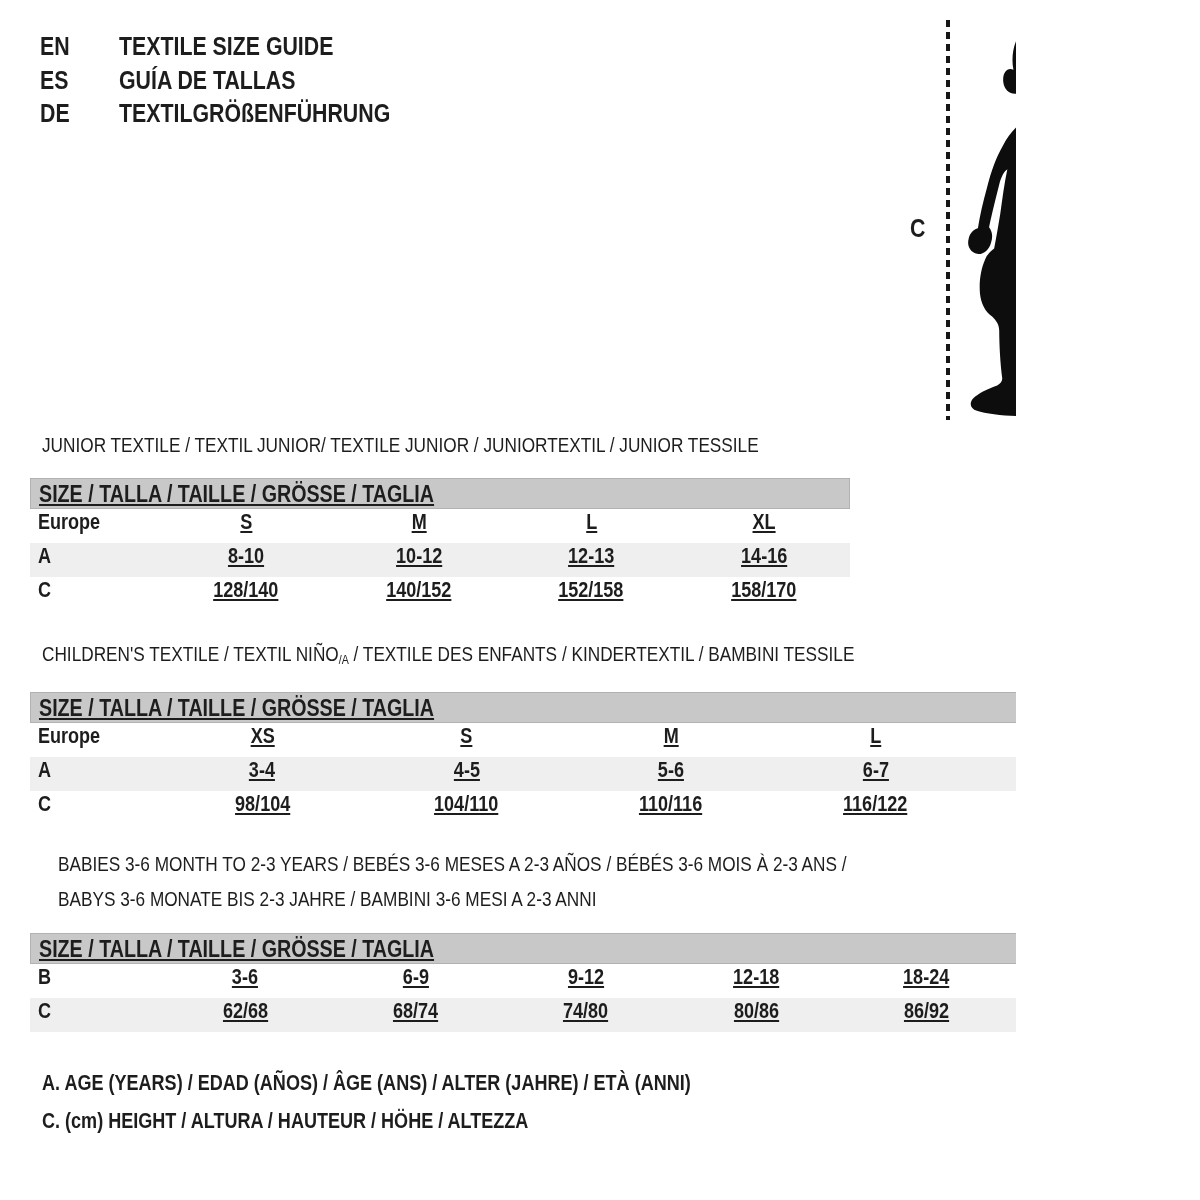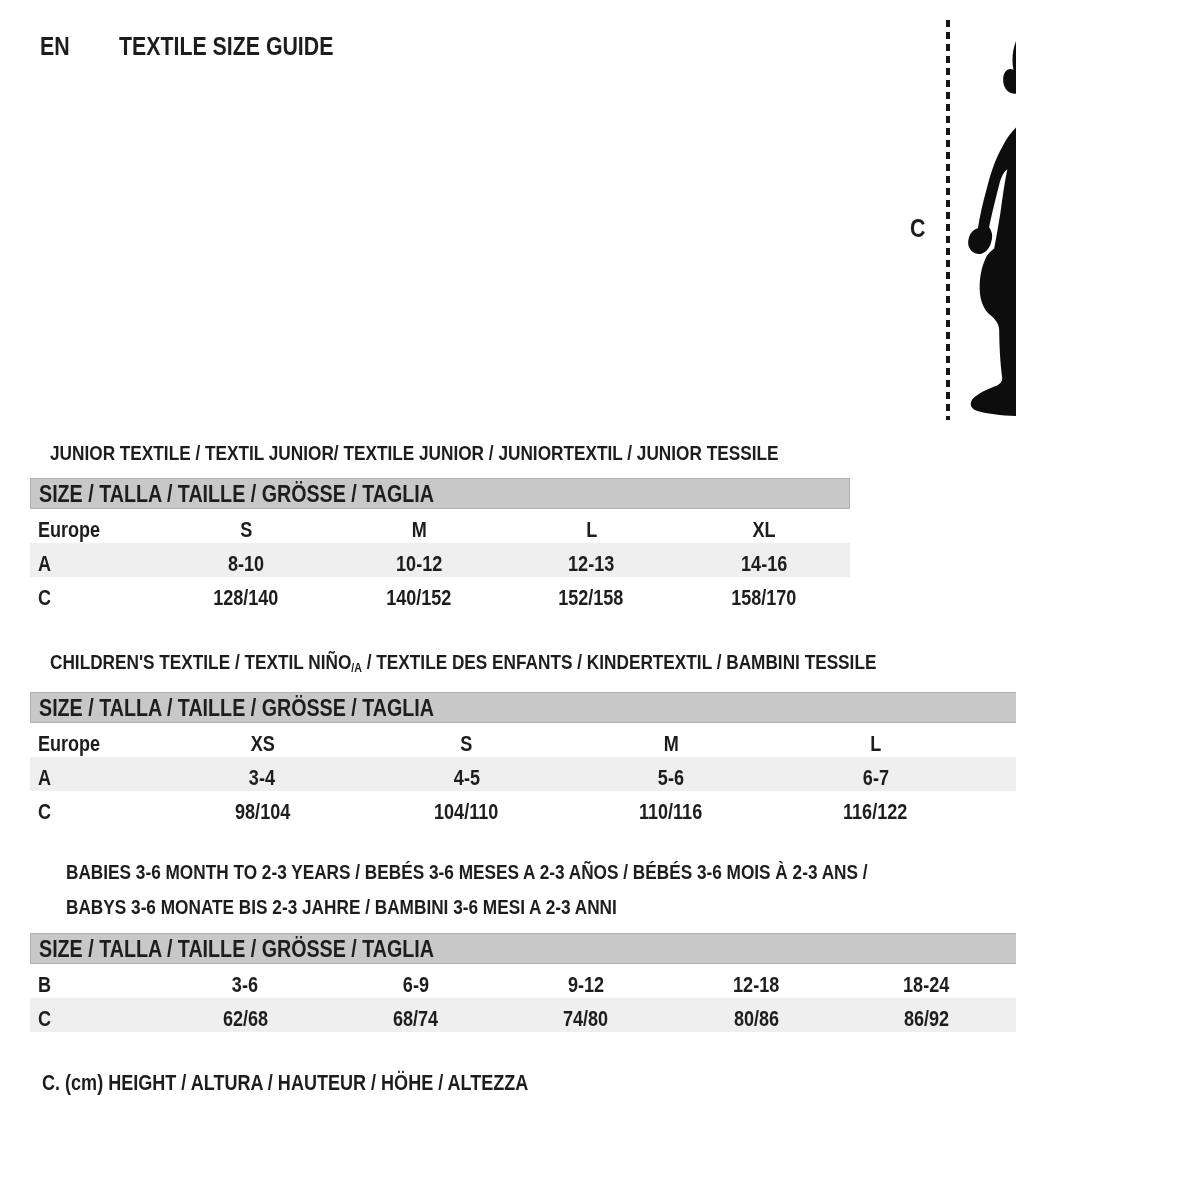--- a/index.html
+++ b/index.html
@@ -21,47 +21,55 @@
   
   .fig{position:absolute;left:900px;top:12px;width:280px;height:412px;}
   .fig-c{position:absolute;left:10px;top:203px;font-size:26px;line-height:26px;}
   .fig-dash{
     position:absolute;left:46px;top:8px;width:4px;height:400px;
     background:repeating-linear-gradient(180deg,#161616 0 7px,transparent 7px 12px);
   }
   .fig-svg{position:absolute;left:64px;top:2px;width:176px;height:406px;}
 
   
-  .sec-title{position:absolute;margin:8px;font-size:21px;line-height:25px;font-weight:700;white-space:nowrap;}
+  .sec-title{position:absolute;margin:0;font-size:21px;line-height:25px;font-weight:400;white-space:nowrap;}
   .sec-title.two{line-height:35px;}
   .sub{font-size:13px;vertical-align:-3px;}
 
   
-  .tbl{position:absolute;}
+  .tbl{position:absolute;text-decoration:underline;}
   .band{
     height:31px;background:#c8c8c8;border:1px solid #b2b2b2;box-sizing:border-box;
     display:flex;align-items:center;padding-left:8px;font-size:24px;
   }
-  .trow{height:34px;display:flex;align-items:flex-end;font-size:22px;}
+  .trow{height:34px;display:flex;align-items:flex-start;font-size:22px;}
   .trow.alt{background:#efefef;}
   .rlabel{width:122px;padding-left:8px;flex:none;text-align:left;}
   .cell{flex:1;display:flex;justify-content:center;align-items:center;}
 
   
   .legend{position:absolute;left:42px;top:1064px;font-size:22px;line-height:38px;}
 </style>
 </head>
 <body>
 
 <div class="page">
 
   <div class="lang" id="lang">
       <div class="lang-row">
         <span class="lang-code cx">EN</span>
         <span class="lang-title cx">TEXTILE SIZE GUIDE</span>
+      </div>
+      <div class="lang-row">
+        <span class="lang-code cx">ES</span>
+        <span class="lang-title cx">GUÍA DE TALLAS</span>
+      </div>
+      <div class="lang-row">
+        <span class="lang-code cx">DE</span>
+        <span class="lang-title cx">TEXTILGRÖßENFÜHRUNG</span>
       </div>
     </div>
 
   <div class="fig">
     <span class="fig-c cx">C</span>
     <div class="fig-dash"></div>
     <svg class="fig-svg" viewBox="0 0 170 400" aria-hidden="true">
       <path fill="#0d0d0d" d="M 89 4
         C 103 4 116 13 122 28 C 126 38 127 50 123 58
         C 128 55 133 60 132 70 C 131 80 124 85 117 84
@@ -257,16 +265,17 @@
         <div class="cell">
           <span class="cx cxc">86/92</span>
         </div>
         <div class="cell">
           <span class="cx cxc">92/98</span>
         </div>
       </div>
     </div>
 
   <div class="legend" id="legend">
+      <div class="leg-line"><span class="cx">A. AGE (YEARS) / EDAD (AÑOS) / ÂGE (ANS) / ALTER (JAHRE) / ETÀ (ANNI)</span></div>
       <div class="leg-line"><span class="cx">C. (cm) HEIGHT / ALTURA / HAUTEUR / HÖHE / ALTEZZA</span></div>
     </div>
 
 </div>
 
 </body></html>

